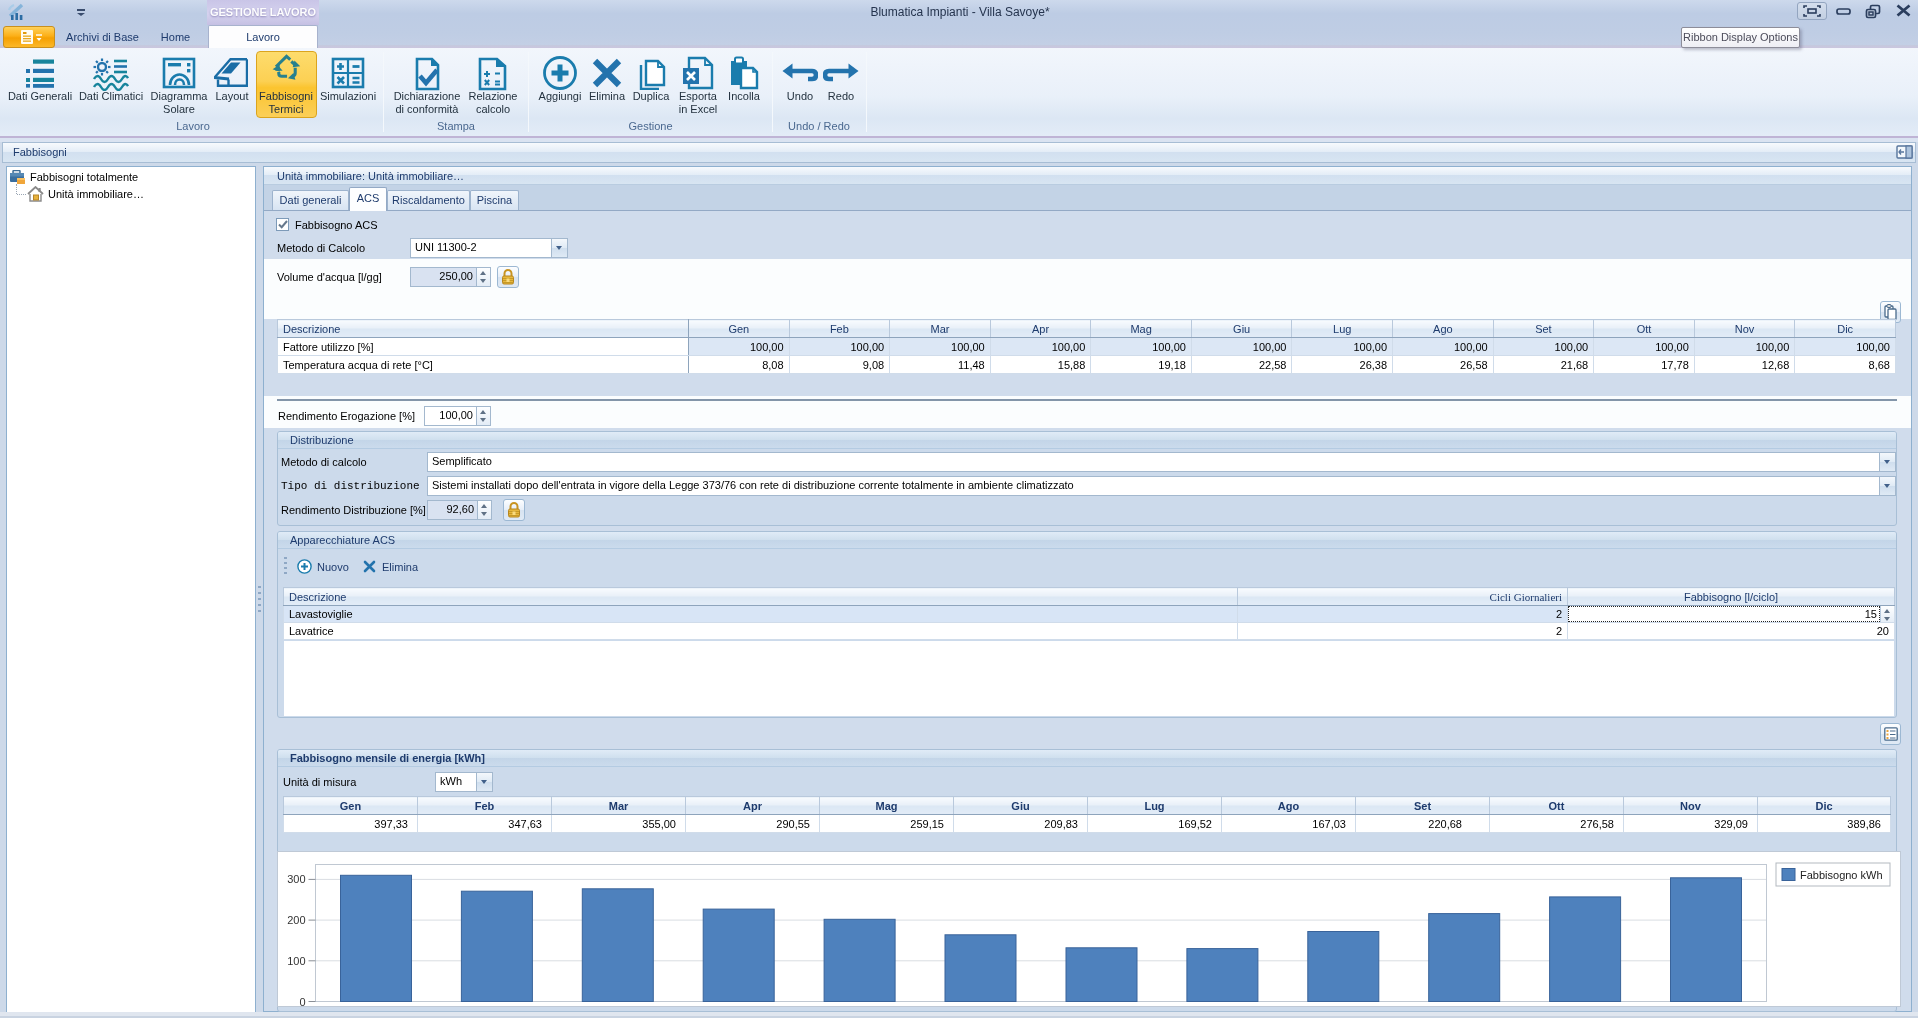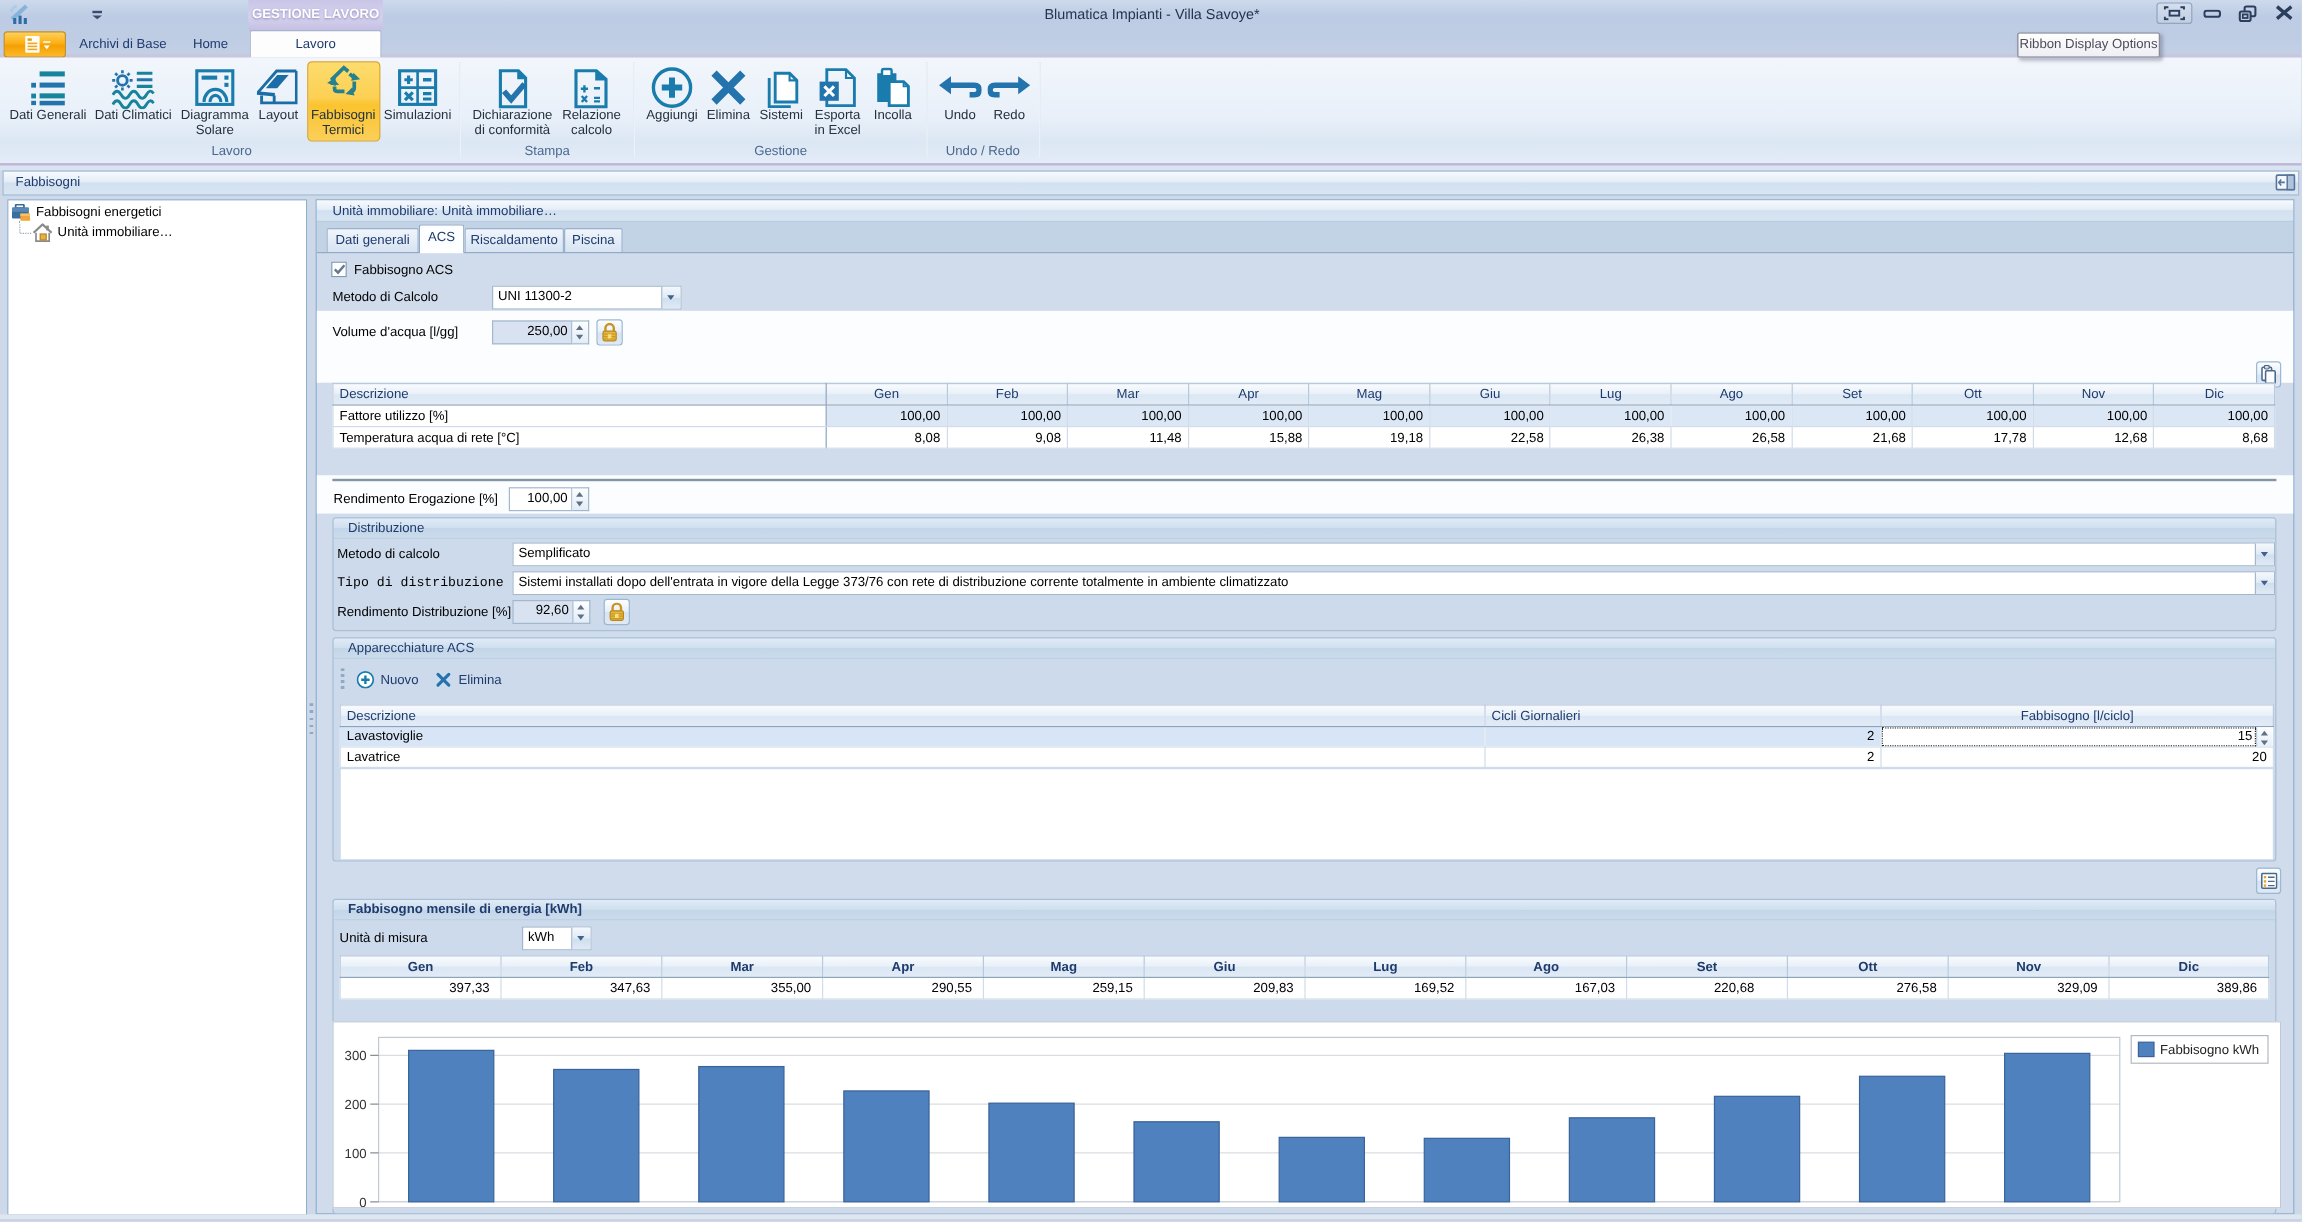--- a/index.html
+++ b/index.html
@@ -184,21 +184,21 @@
 <div class="abs" style="left:500px;top:90px;width:120px;text-align:center;color:#24323f;">Aggiungi</div>
 <div class="abs" style="left:590px;top:57px;width:34px;height:32px;"><svg width="34" height="32" viewBox="0 0 34 32">
 <path d="M5 4 L29 28 M29 4 L5 28" stroke="#2373ad" stroke-width="6.2" stroke-linecap="butt"></path>
 </svg></div>
 <div class="abs" style="left:547px;top:90px;width:120px;text-align:center;color:#24323f;">Elimina</div>
 <div class="abs" style="left:634px;top:56px;width:34px;height:34px;"><svg width="34" height="34" viewBox="0 0 34 34">
 <path d="M12 5 L24 5 L30 11 L30 29 L12 29 Z" stroke="#1a7cad" stroke-width="2.4" fill="#fff"></path>
 <path d="M24 5 L24 11 L30 11" stroke="#1a7cad" stroke-width="1.8" fill="none"></path>
 <path d="M7 9 L7 33 L25 33" stroke="#1a7cad" stroke-width="2.4" fill="none"></path>
 </svg></div>
-<div class="abs" style="left:591px;top:90px;width:120px;text-align:center;color:#24323f;">Sistemi</div>
+<div class="abs" style="left:591px;top:90px;width:120px;text-align:center;color:#24323f;">Duplica</div>
 <div class="abs" style="left:681px;top:56px;width:34px;height:34px;"><svg width="34" height="34" viewBox="0 0 34 34">
 <path d="M8 2 L24 2 L31 9 L31 32 L8 32 Z" stroke="#1a7cad" stroke-width="2.4" fill="none"></path>
 <path d="M24 2 L24 9 L31 9" stroke="#1a7cad" stroke-width="1.8" fill="none"></path>
 <rect x="2" y="12" width="16" height="16" fill="#2373ad"></rect>
 <path d="M6 16 l8 8 M14 16 l-8 8" stroke="#fff" stroke-width="2.6"></path>
 </svg></div>
 <div class="abs" style="left:638px;top:90px;width:120px;text-align:center;color:#24323f;">Esporta</div>
 <div class="abs" style="left:638px;top:103px;width:120px;text-align:center;color:#24323f;">in Excel</div>
 <div class="abs" style="left:727px;top:56px;width:34px;height:34px;"><svg width="34" height="34" viewBox="0 0 34 34">
 <path d="M4 5 h16 v24 h-16 z" fill="#1a7cad"></path>
@@ -231,21 +231,21 @@
 <path d="M8 7 H3 M5 4.5 L3 7 L5 9.5" stroke="#56749c" stroke-width="1.3" fill="none"></path>
   </svg>
 <div class="abs" style="left:6px;top:166px;width:250px;height:847px;background:#fff;border:1px solid #8eb0cf;"></div>
 <svg class="abs" style="left:9px;top:170px;" width="17" height="15" viewBox="0 0 17 15">
 <rect x="4" y="0.5" width="7" height="3" rx="1" fill="none" stroke="#3c6c96" stroke-width="1.5"></rect>
 <rect x="1" y="3" width="14" height="9" rx="1" fill="#3a6e9e"></rect>
 <rect x="1" y="3" width="14" height="3.5" fill="#5588b4"></rect>
 <rect x="8" y="8" width="8" height="6" rx="0.5" fill="#f0a63a"></rect>
 <rect x="8" y="8" width="8" height="2" fill="#f8c063"></rect>
   </svg>
-<div class="abs" style="left:30px;top:171px;color:#000;">Fabbisogni energetici</div>
+<div class="abs" style="left:30px;top:171px;color:#000;">Fabbisogni totalmente</div>
 <div class="abs" style="left:16px;top:184px;width:1px;height:10px;border-left:1px dotted #9aa6b4;"></div>
 <div class="abs" style="left:17px;top:194px;width:9px;height:1px;border-top:1px dotted #9aa6b4;"></div>
 <svg class="abs" style="left:27px;top:186px;" width="17" height="16" viewBox="0 0 17 16">
 <path d="M1 8 L8.5 1 L16 8" fill="none" stroke="#8a8a8a" stroke-width="1.8"></path>
 <path d="M3 8 V15 H14 V8" fill="#fff" stroke="#8a8a8a" stroke-width="1.4"></path>
 <rect x="6.5" y="9" width="5" height="5" fill="#e8b23c" stroke="#b5852a" stroke-width="1"></rect>
 <rect x="11.5" y="2" width="2.2" height="4" fill="#8a8a8a"></rect>
   </svg>
 <div class="abs" style="left:48px;top:188px;color:#000;">Unità immobiliare…</div>
 <div class="abs" style="left:258px;top:586px;width:3px;height:26px;background:repeating-linear-gradient(180deg,#8fa8c5 0,#8fa8c5 2px,transparent 2px,transparent 6px);"></div>
@@ -417,21 +417,21 @@
 <div class="abs navy" style="left:382px;top:561px;">Elimina</div>
 <table class="grid g2" style="left:283px;top:587px;width:1612px;">
     <colgroup>
       <col style="width:954px">
       <col style="width:330px">
       <col>
     </colgroup>
     <tbody>
       <tr>
         <th style="text-align:left;">Descrizione</th>
-        <th style="text-align:left;">Cicli Giornalieri</th>
+        <th style="text-align:right;font-family:Liberation Serif, serif;">Cicli Giornalieri</th>
         <th style="text-align:center;">Fabbisogno [l/ciclo]</th>
       </tr>
       <tr style="background:#d8e5f6;">
         <td style="color:#000;">Lavastoviglie</td>
         <td class="num">2</td>
         <td style="padding:0;position:relative;background:#fff;">
           <span style="position:absolute;left:0;top:0;right:14px;bottom:0;border:1px dotted #222;"></span>
           <span style="position:absolute;right:17px;top:2px;">15</span>
           <span class="updn" style="right:0;top:0;height:18px;width:14px;border:none;border-left:1px solid #b9cbdf;">
             <i class="ua"></i>

